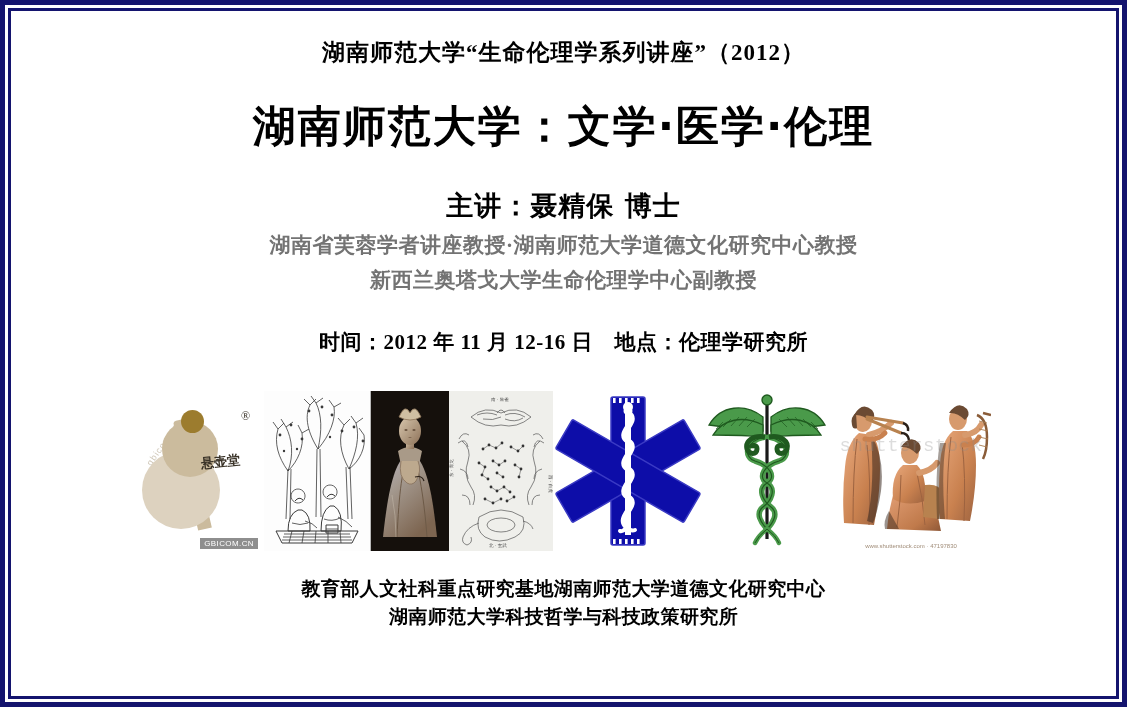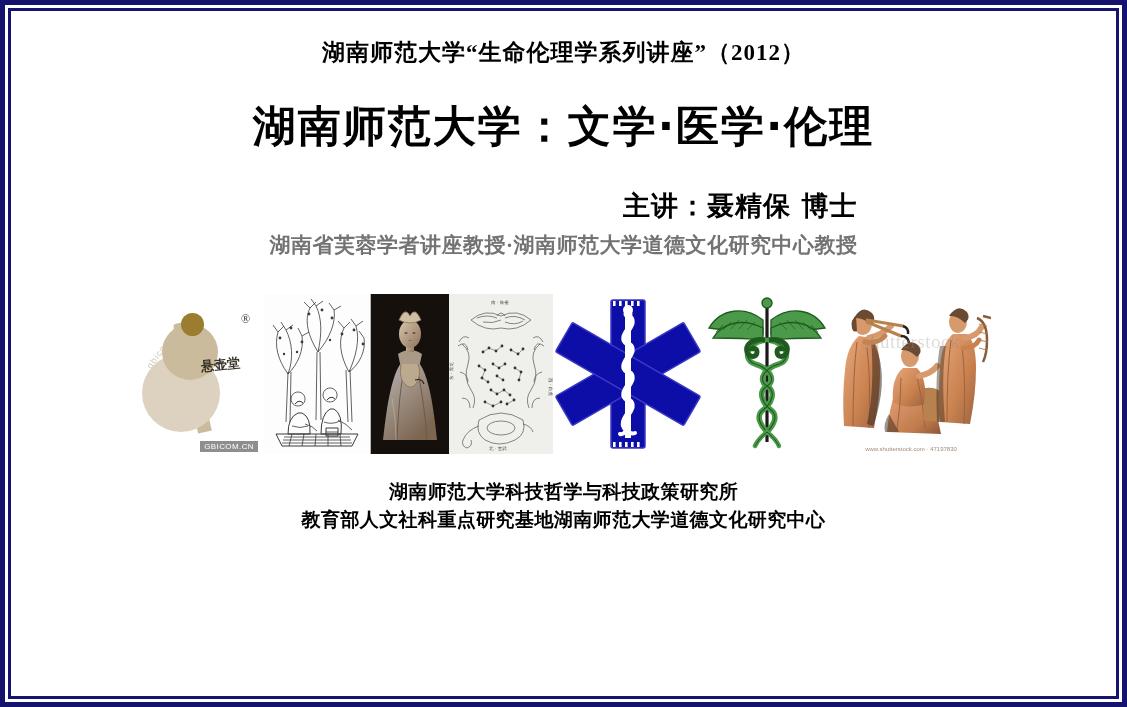--- a/index.html
+++ b/index.html
@@ -53,21 +53,21 @@
     font-weight: bold;
     font-size: 43px;
     letter-spacing: 2px;
     color: #000000;
     white-space: nowrap;
   }
 
   
   .speaker-block {
     margin-top: 32px;
-    text-align: right;
+    text-align: center;
   }
   .speaker-name {
     font-family: "DejaVu Sans", "Liberation Sans", sans-serif;
     font-weight: bold;
     font-size: 27px;
     letter-spacing: 1px;
     color: #000000;
     white-space: nowrap;
   }
   .speaker-affil {
@@ -217,23 +217,23 @@
 
   
   .muses {
     width: 160px;
     background: #ffffff;
   }
   .muses svg { display: block; }
   .muses-wm {
     position: absolute;
     left: 50%;
-    top: 37px;
+    top: 44px;
     transform: translateX(-50%);
-    font-family: Liberation Serif, serif;
+    font-family: Liberation Mono, monospace;
     font-size: 19px;
     color: rgba(140,140,140,0.30);
     white-space: nowrap;
     letter-spacing: 0.5px;
   }
   .muses-credit {
     position: absolute;
     left: 50%;
     bottom: 2px;
     transform: translateX(-50%);
@@ -264,22 +264,24 @@
 <div class="poster">
   <div class="poster-inner">
 
     <div class="eyebrow">湖南师范大学“生命伦理学系列讲座”（2012）</div>
 
     <div class="main-title">湖南师范大学：文学·医学·伦理</div>
 
     <div class="speaker-block">
       <div class="speaker-name">主讲：聂精保 博士</div>
       <div class="speaker-affil">湖南省芙蓉学者讲座教授·湖南师范大学道德文化研究中心教授</div>
+      <div class="speaker-affil">新西兰奥塔戈大学生命伦理学中心副教授</div>
     </div>
 
+    <div class="when-where">时间：2012 年 11 月 12-16 日　地点：伦理学研究所</div>
 
     <div class="image-strip">
 
       <div class="strip-item logo-xuanhu">
         <div class="logo-wm">gbicom.cn</div>
         <div class="gourd-stick"></div>
         <div class="gourd-big"></div>
         <div class="gourd-mid"></div>
         <div class="gourd-top"></div>
         <div class="logo-reg">®</div>
@@ -617,18 +619,18 @@
             </g>
           </g>
         </svg>
         <div class="muses-wm">shutterstock</div>
         <div class="muses-credit">www.shutterstock.com · 47197830</div>
       </div>
 
     </div>
 
     <div class="organizers">
+      <div>教育部人文社科重点研究基地湖南师范大学道德文化研究中心</div>
       <div>湖南师范大学科技哲学与科技政策研究所</div>
-      <div>教育部人文社科重点研究基地湖南师范大学道德文化研究中心</div>
     </div>
 
   </div>
 </div>
 
 </body></html>

